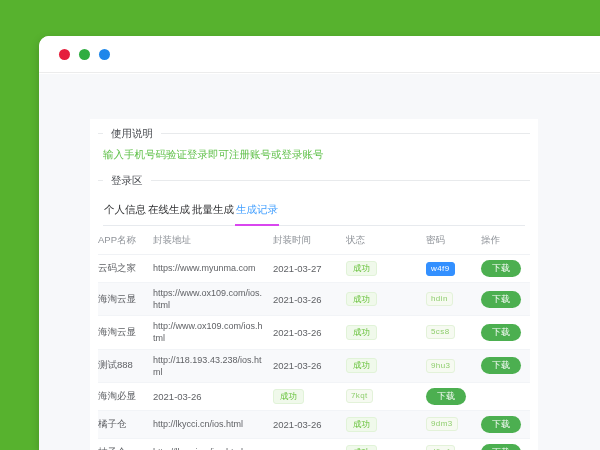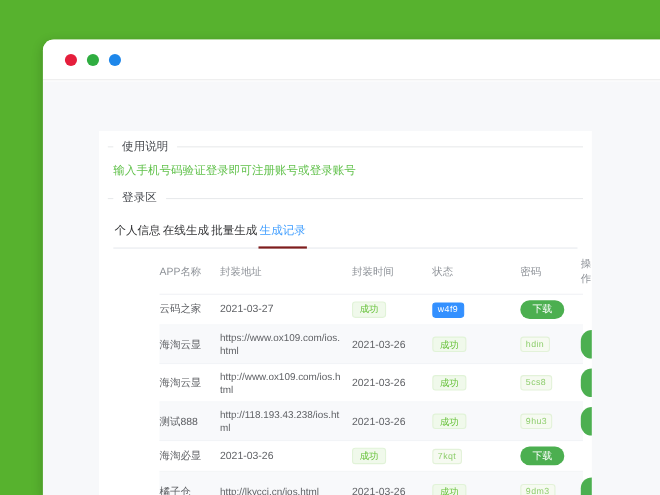--- a/index.html
+++ b/index.html
@@ -32,25 +32,25 @@
   .divider .dtitle {
     position:absolute; left:5px; top:1px; background:#fff; padding:0 8px;
     font-size:10.5px; color:#484b50; line-height:13px;
   }
   .note { margin:9px 13px 0; font-size:10.5px; color:#61c14b; }
   .tabs {
     display:flex; margin:11px 13px 0; padding:0;
     border-bottom:1px solid #e7eaee; font-size:10.5px; color:#303133;
   }
   .tab { padding:5px 1px 7px; cursor:pointer; position:relative; top:1px; }
-  .tab.active { color:#409eff; border-bottom:2px solid #7f1d1d; }
+  .tab.active { color:#409eff; border-bottom:2px solid #d946ef; }
   .table { margin:0 8px; color:#606266; }
   .thead, .trow {
     display:grid; grid-template-columns:55px 120px 73px 80px 55px 1fr;
-    align-items:center; padding-left:2px;margin-left:47px;
+    align-items:center; padding-left:2px;
   }
   .thead { color:#8f9399; font-size:9.5px; padding:8px 0 7px; border-bottom:1px solid #f0f2f5; }
   .trow { font-size:9.5px; border-bottom:1px solid #f2f4f7; padding:5px 0; }
   .trow.two-line { padding:4px 0; }
   .trow.alt { background:#f8f9fb; }
   .cell-url { word-break:break-all; padding-right:9px; font-size:9px; line-height:1.35; color:#606266; }
   .badge-status {
     display:inline-block; background:#f0f9eb; border:1px solid #e1f3d8;
     color:#67c23a; font-size:8.5px; padding:2px 6px; border-radius:3px; line-height:1;
   }
@@ -101,20 +101,21 @@
           <span>APP名称</span>
           <span>封装地址</span>
           <span>封装时间</span>
           <span>状态</span>
           <span>密码</span>
           <span>操作</span>
         </div>
         <div id="tbody">
   <div class="trow">
     <span class="cell-name">云码之家</span>
+    <span class="cell-url">https://www.myunma.com</span>
     <span class="cell-time">2021-03-27</span>
     <span><span class="badge-status">成功</span></span>
     <span><span class="badge-code selected">w4f9</span></span>
     <span><button class="btn-download">下载</button></span>
   </div>
 
   <div class="trow alt two-line">
     <span class="cell-name">海淘云显</span>
     <span class="cell-url">https://www.ox109.com/ios.html</span>
     <span class="cell-time">2021-03-26</span>

